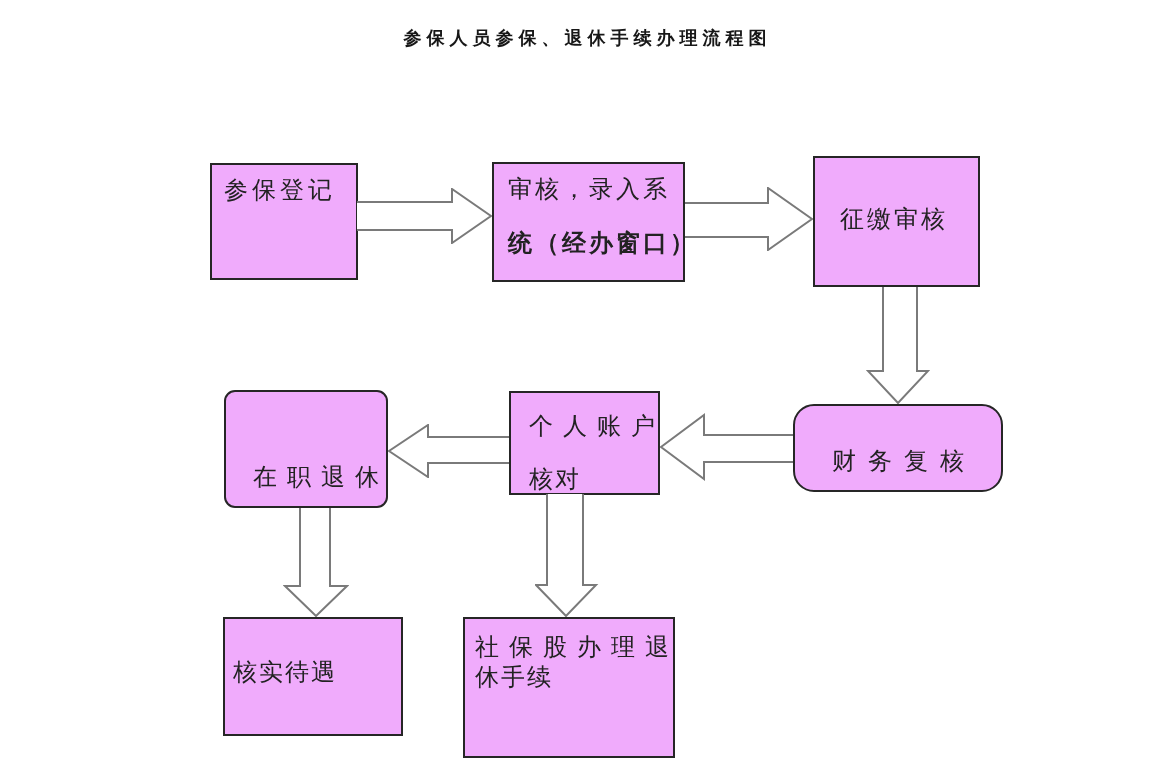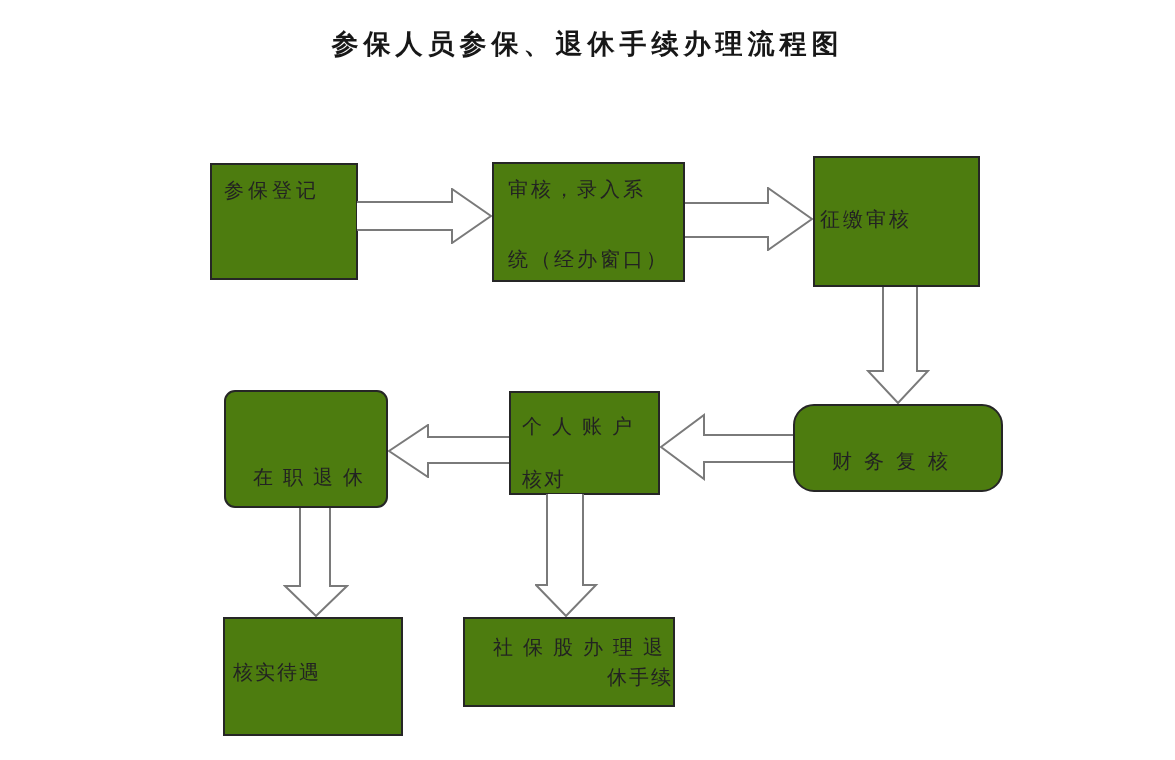--- a/index.html
+++ b/index.html
@@ -3,39 +3,39 @@
 <meta charset="utf-8">
 <style>
   html,body{margin:0;padding:0;background:#ffffff;}
   #canvas{
     position:relative;width:1175px;height:760px;background:#ffffff;overflow:hidden;
     font-family:"Liberation Serif","DejaVu Serif",serif;color:#1f1f1f;
   }
   .title{
     position:absolute;top:26px;left:0;width:100%;text-align:center;
     font-family:"Liberation Sans","DejaVu Sans",sans-serif;
-    font-size:27px;font-weight:bold;letter-spacing:5px;color:#171717;
+    font-size:18px;font-weight:bold;letter-spacing:5px;color:#171717;
   }
   .node{
-    position:absolute;box-sizing:border-box;border:2px solid #262626;background:#4d7c0f;
-    font-size:20px;line-height:30px;color:#222222;
+    position:absolute;box-sizing:border-box;border:2px solid #262626;background:#f0abfc;
+    font-size:24px;line-height:30px;color:#222222;
   }
   .node .line{white-space:nowrap;}
   
   .n1{left:210px;top:163px;width:148px;height:117px;padding:10px 0 0 12px;}
   .n2{left:492px;top:162px;width:193px;height:120px;padding:10px 0 4px 14px;}
-  .n2 .l2{margin-top:40px;}
-  .n3{left:813px;top:156px;width:167px;height:131px;padding:46px 0 0 5px;}
+  .n2 .l2{margin-top:24px;font-weight:bold;}
+  .n3{left:813px;top:156px;width:167px;height:131px;padding:46px 0 0 25px;}
   .n4{left:793px;top:404px;width:210px;height:88px;padding:40px 0 0 37px;border-radius:21px;}
-  .n5{left:509px;top:391px;width:151px;height:104px;padding:18px 0 0 11px;}
+  .n5{left:509px;top:391px;width:151px;height:104px;padding:18px 0 0 18px;}
   .n5 .l2{margin-top:23px;font-family:Liberation Serif, serif;}
   .n6{left:224px;top:390px;width:164px;height:118px;padding:70px 0 0 27px;border-radius:11px;}
   .n7{left:223px;top:617px;width:180px;height:119px;padding:13px 0 0 8px;}
   .n7 .l2{margin-top:25px;}
-  .n8{left:463px;top:617px;width:212px;height:90px;padding:13px 0 0 10px;text-align:right;}
+  .n8{left:463px;top:617px;width:212px;height:141px;padding:13px 0 0 10px;}
   .n8 .l2{}
   
   .ls2{letter-spacing:2px;}
   .ls3{letter-spacing:3px;}
   .ls4{letter-spacing:4px;}
   .ls9{letter-spacing:9px;}
   .ls10{letter-spacing:10px;}
   .ls12{letter-spacing:12px;}
   .arrow{position:absolute;}
   .arrow path{fill:#ffffff;stroke:#7a7a7a;stroke-width:2;stroke-linejoin:miter;}

